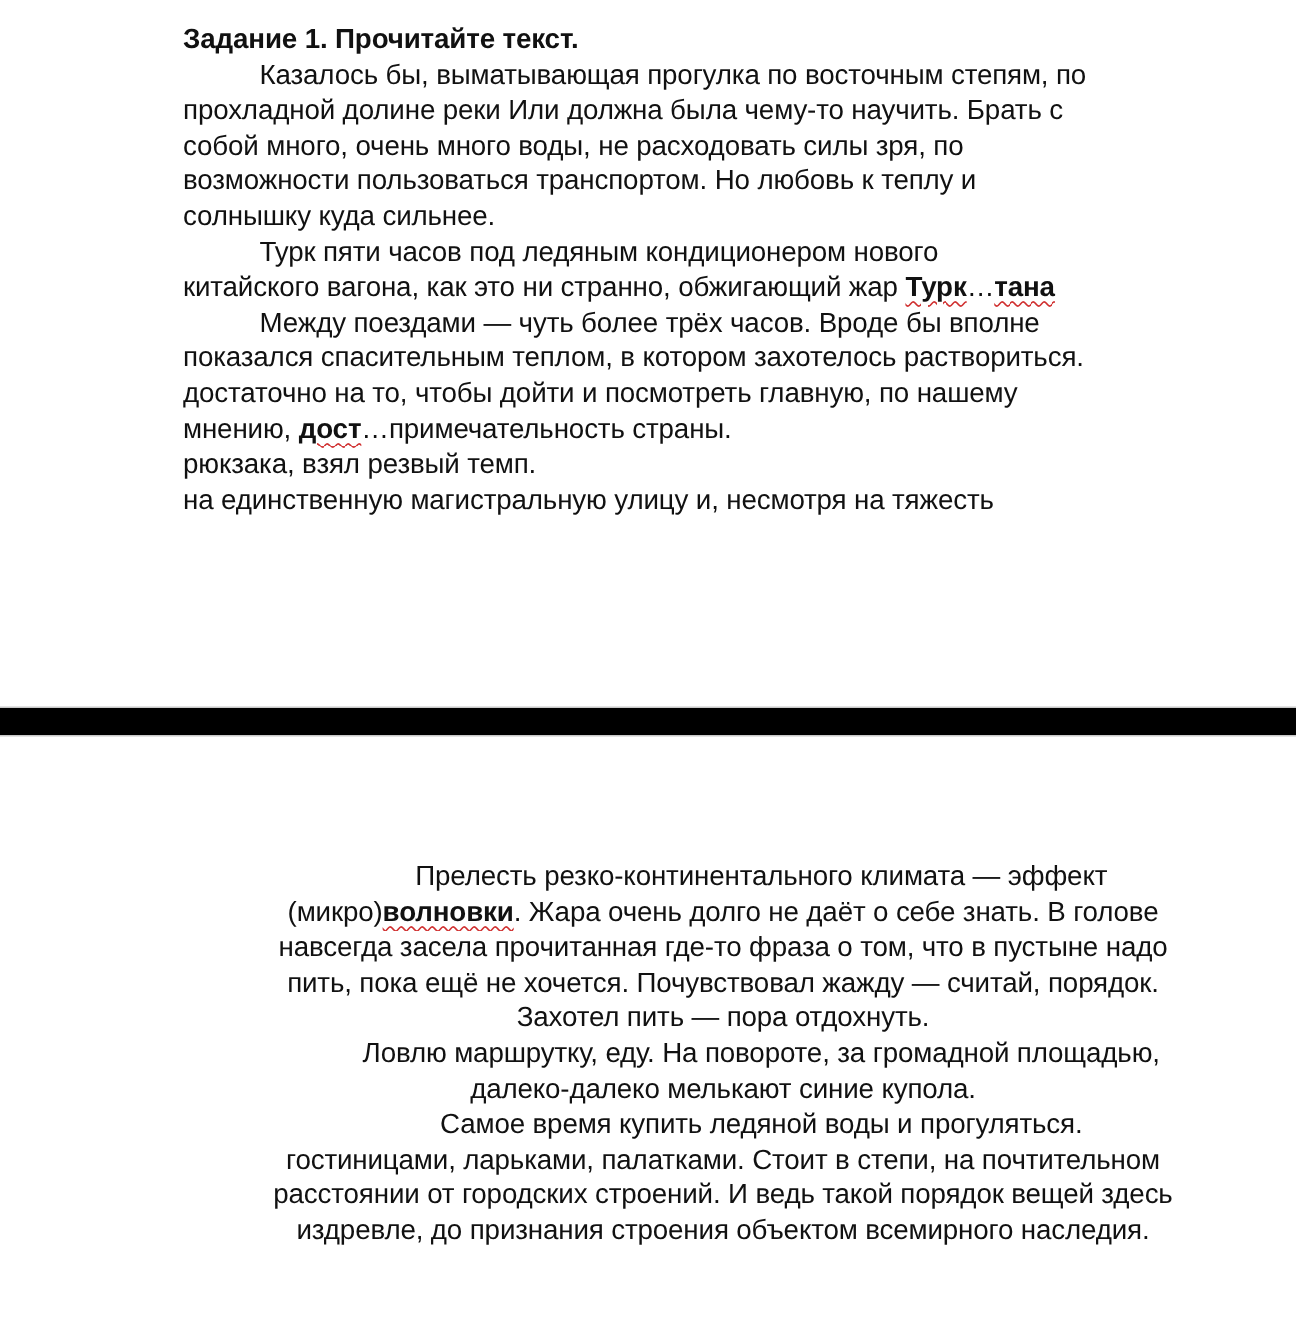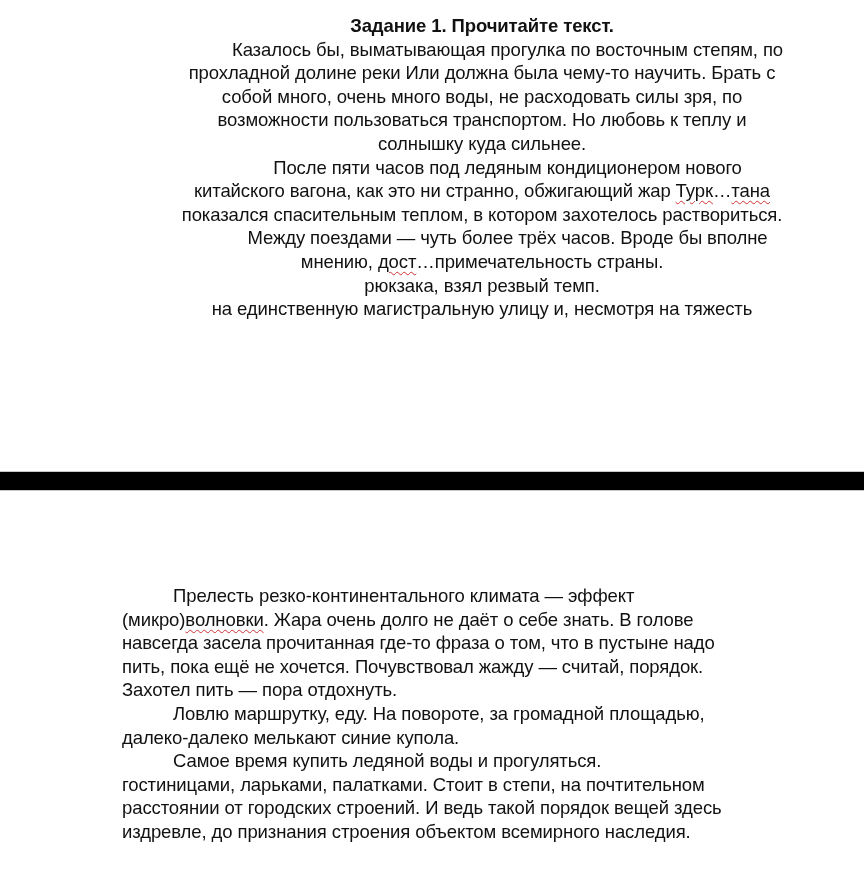--- a/index.html
+++ b/index.html
@@ -1,42 +1,43 @@
 <!DOCTYPE html>
 <html><head>
 <meta charset="utf-8">
 <style>
   html, body { margin: 0; padding: 0; background: #ffffff; }
   body { width: 864px; height: 886px; position: relative; overflow: hidden;
          font-family: "Liberation Sans", sans-serif; color: #111; }
   .page { position: absolute; left: 122px; width: 720px; }
-  .page1 { top: 14px; text-align: center; }
-  .page2 { top: 584px; }
+  .page1 { top: 14px; }
+  .page2 { top: 572px; text-align: center; }
   .line { font-size: 18.5px; line-height: 23.6px; white-space: nowrap; letter-spacing: -0.1px; }
   .title { font-weight: bold; }
   .indent { padding-left: 51px; }
-  .sq { text-decoration: underline wavy #d03030; text-decoration-thickness: 1px; text-underline-offset: 3px; }
+  .sq { text-decoration: underline wavy #d03030; text-decoration-thickness: 1px; text-underline-offset: 3px; font-weight: bold; }
   .divider { position: absolute; left: 0; top: 472px; width: 864px; height: 18px; background: #000;
              box-shadow: 0 -1px 0 #c8c8c8, 0 1px 0 #c8c8c8; }
 </style>
 </head>
 <body>
 
 <div class="page page1">
   <div class="line title">Задание 1. Прочитайте текст.</div>
   <div id="p1-body">
       <div class="line indent"><span>Казалось бы, выматывающая прогулка по восточным степям, по</span></div>
       <div class="line"><span>прохладной долине реки Или должна была чему-то научить. Брать с</span></div>
       <div class="line"><span>собой много, очень много воды, не расходовать силы зря, по</span></div>
       <div class="line"><span>возможности пользоваться транспортом. Но любовь к теплу и</span></div>
       <div class="line"><span>солнышку куда сильнее.</span></div>
-      <div class="line indent"><span>После пяти часов под ледяным кондиционером нового</span></div>
+      <div class="line indent"><span>Турк пяти часов под ледяным кондиционером нового</span></div>
       <div class="line"><span>китайского вагона, как это ни странно, обжигающий жар </span><span class="sq">Турк</span><span>…</span><span class="sq">тана</span></div>
+      <div class="line indent"><span>Между поездами — чуть более трёх часов. Вроде бы вполне</span></div>
       <div class="line"><span>показался спасительным теплом, в котором захотелось раствориться.</span></div>
-      <div class="line indent"><span>Между поездами — чуть более трёх часов. Вроде бы вполне</span></div>
+      <div class="line"><span>достаточно на то, чтобы дойти и посмотреть главную, по нашему</span></div>
       <div class="line"><span>мнению, </span><span class="sq">дост</span><span>…примечательность страны.</span></div>
       <div class="line"><span>рюкзака, взял резвый темп.</span></div>
       <div class="line"><span>на единственную магистральную улицу и, несмотря на тяжесть</span></div>
     </div>
 </div>
 
 <div class="divider"></div>
 
 <div class="page page2">
   <div id="p2-body">

